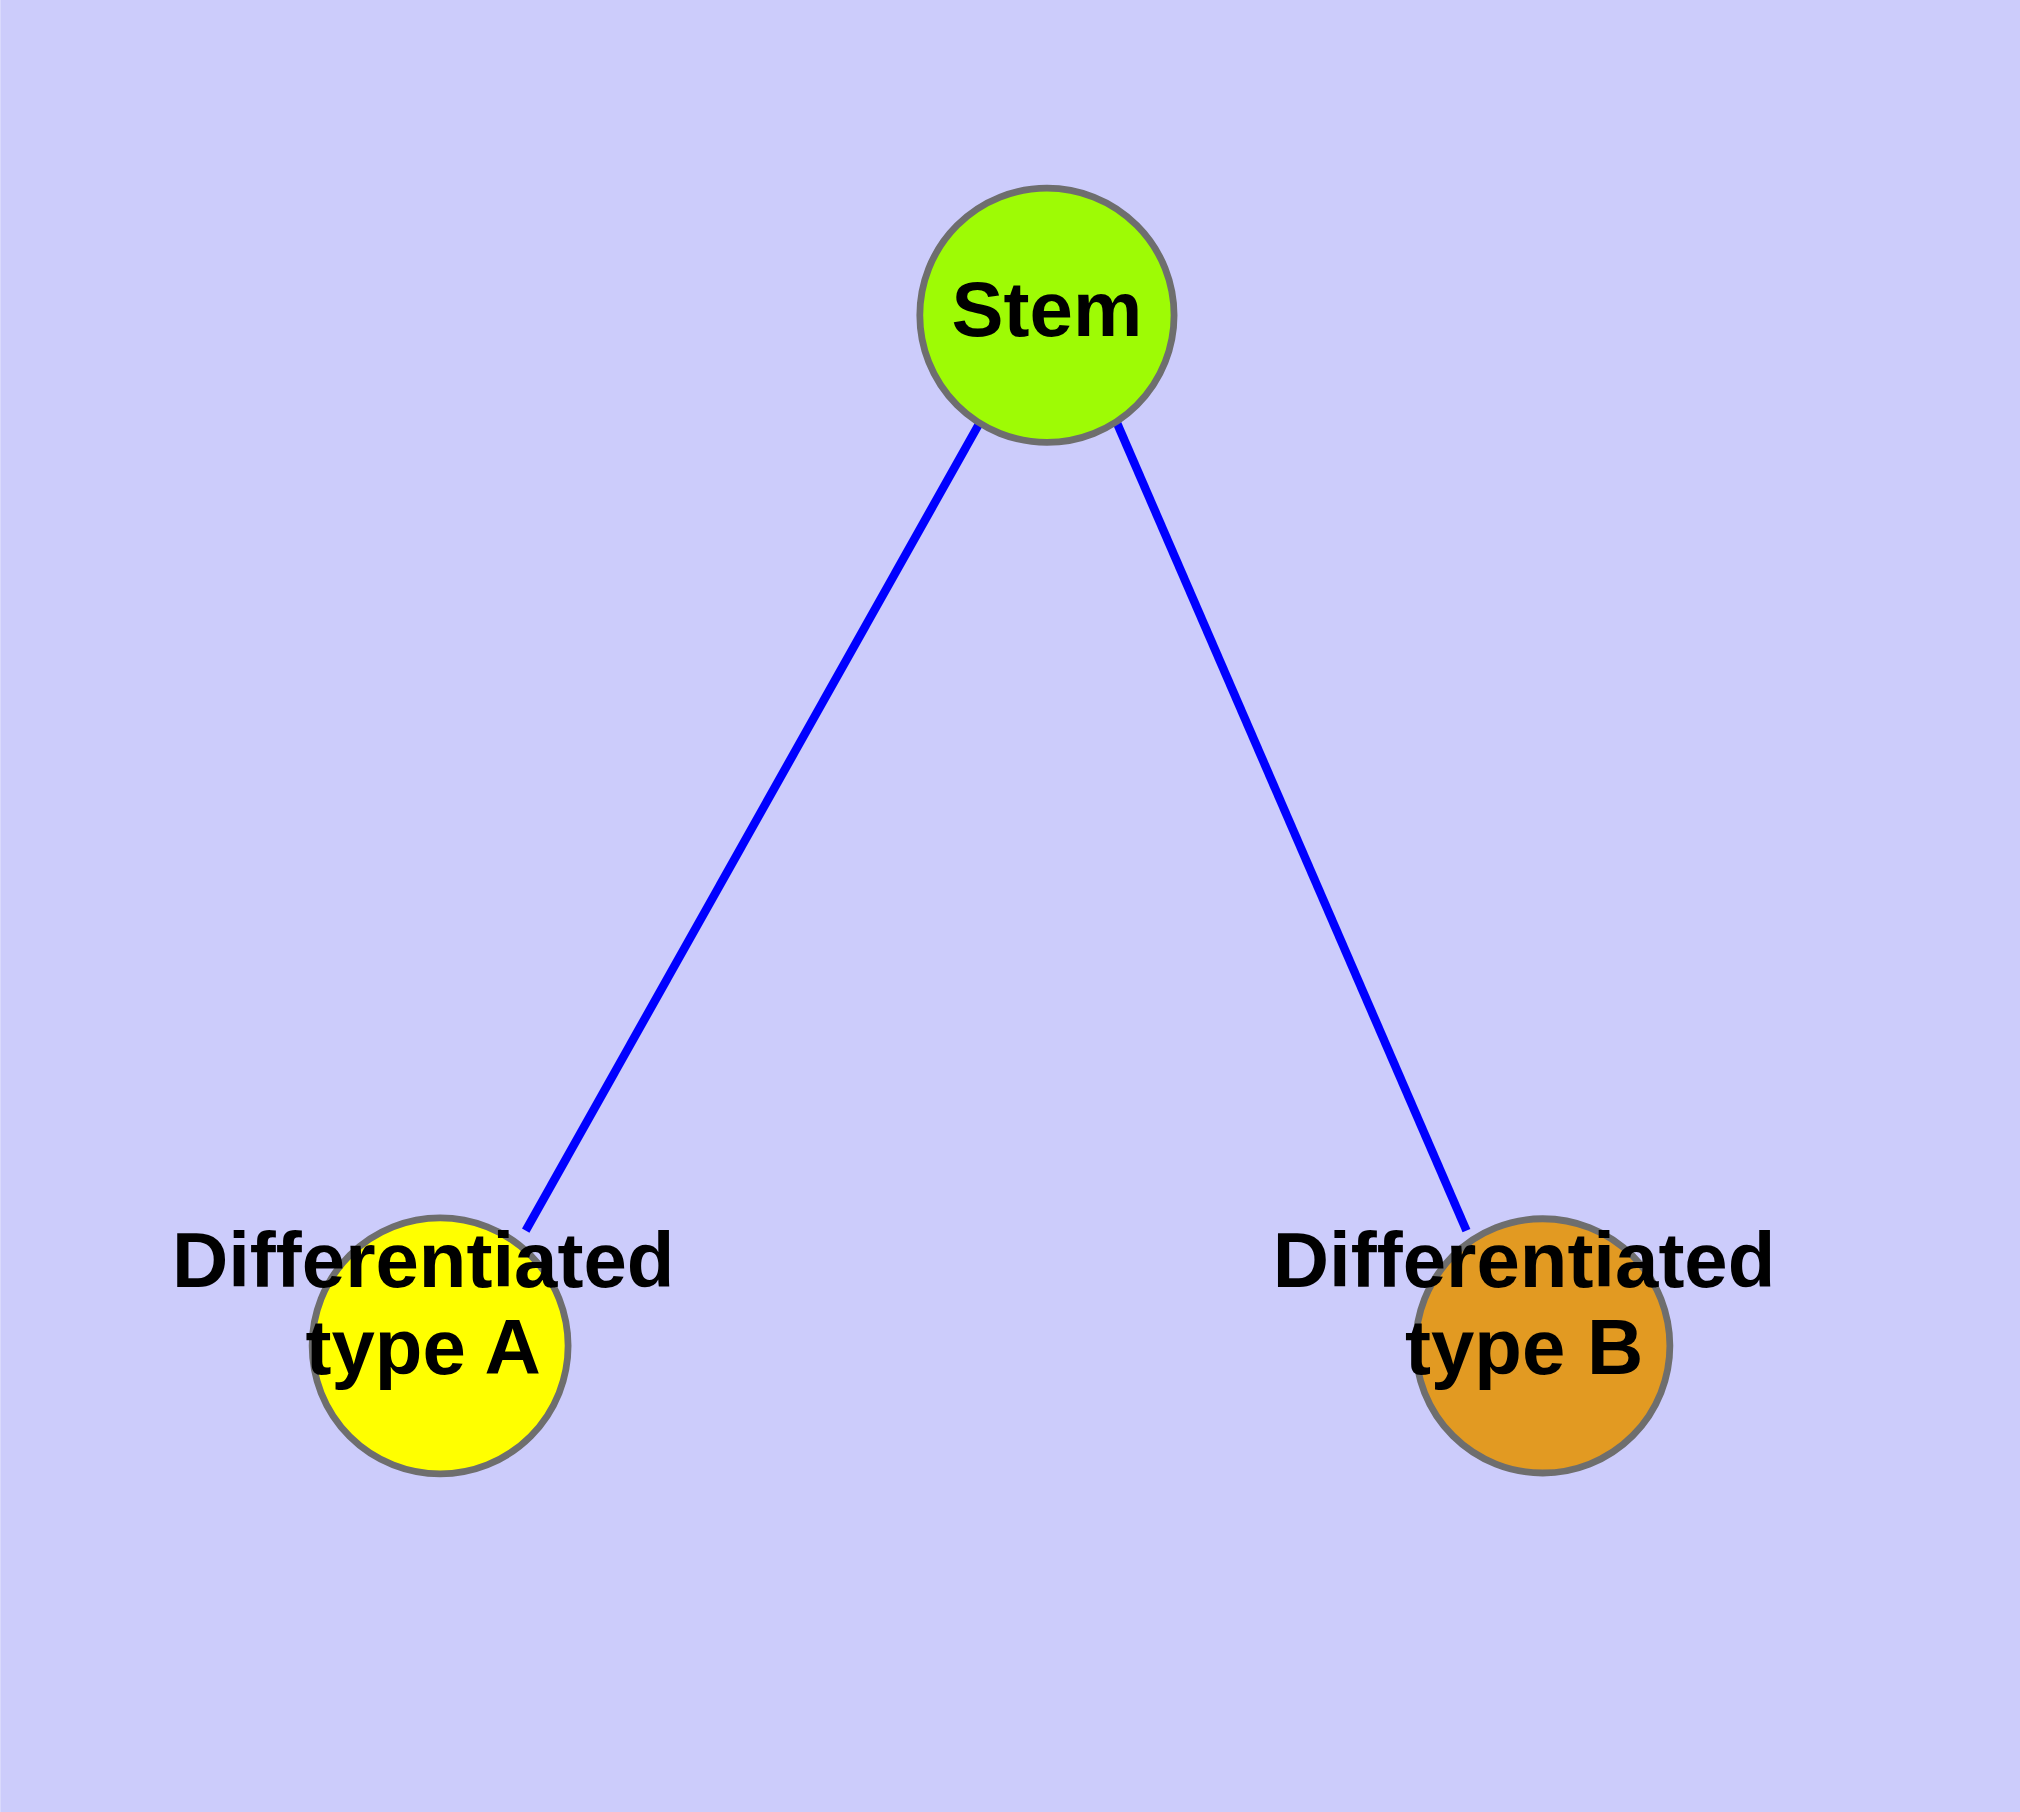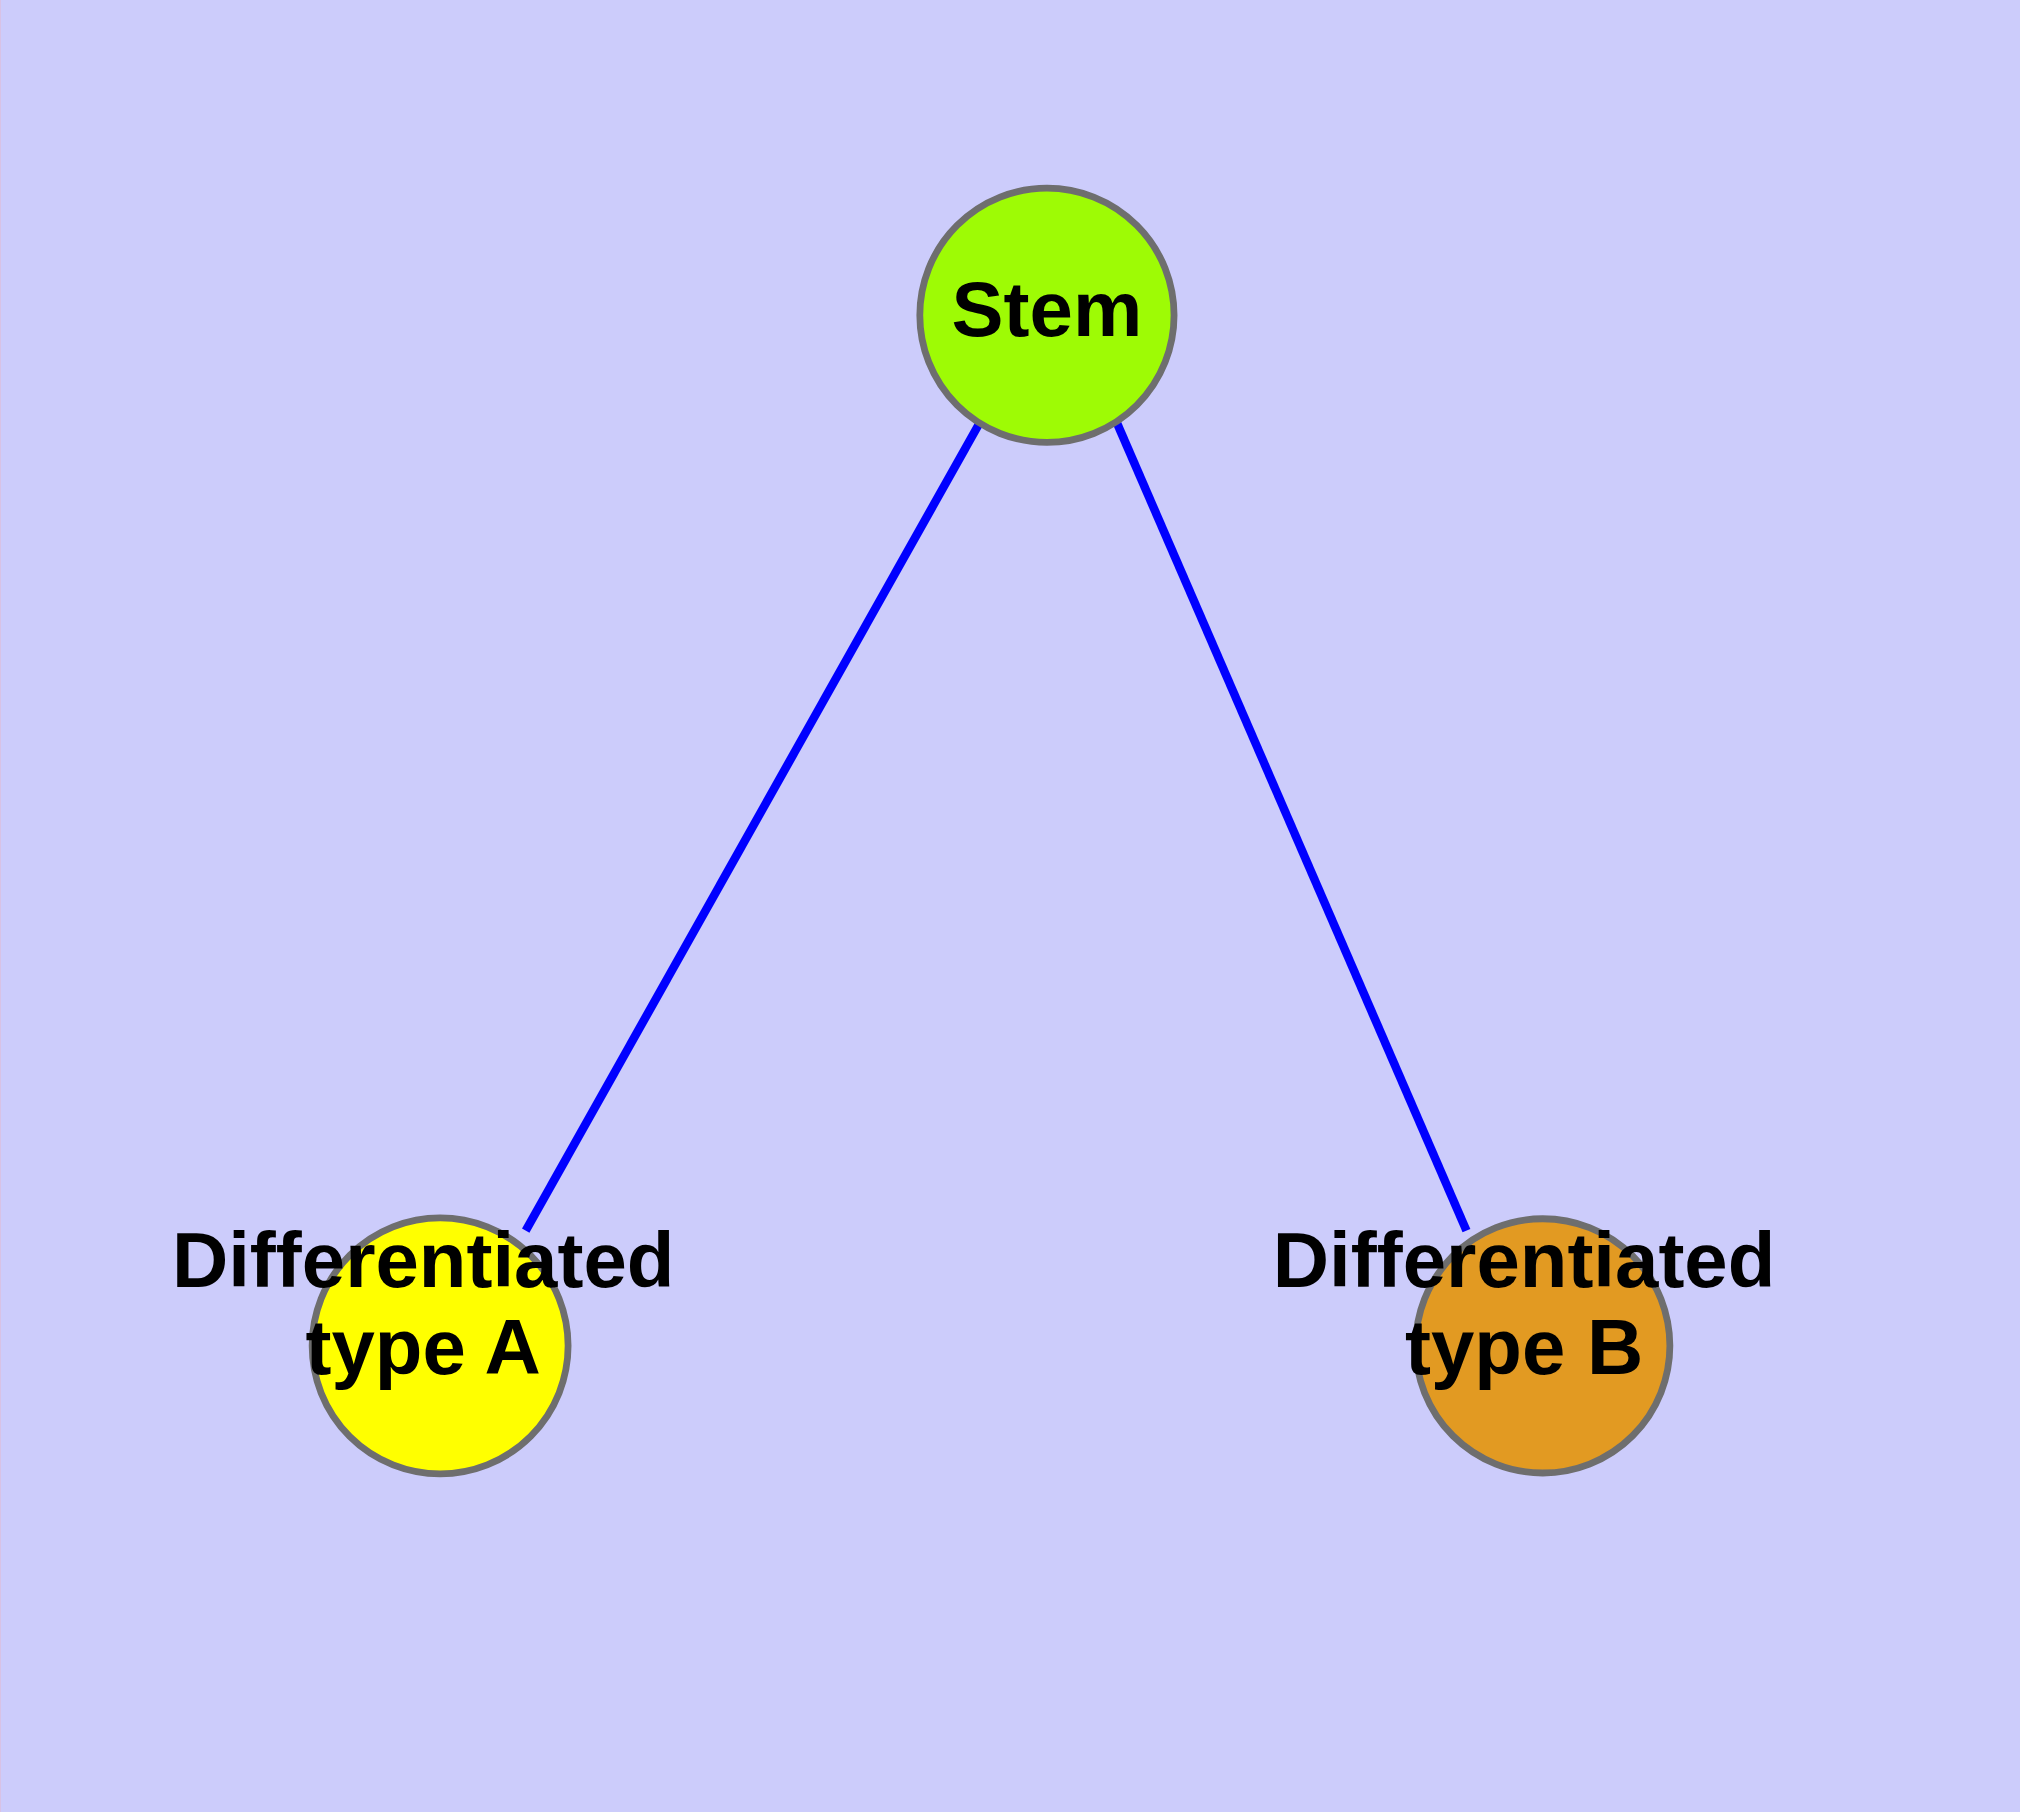--- a/index.html
+++ b/index.html
@@ -31,21 +31,21 @@
     font-weight: bold;
     fill: #000000;
     paint-order: normal;
     dominant-baseline: middle;
     text-anchor: middle;
   }
 </style>
 </head>
 <body style="background: rgb(204, 204, 251);">
 
-<div id="canvas" style="background: #fca5a5; width: 1963px; height: 1812px;">
+<div id="canvas" style="background: #ffffff; width: 1963px; height: 1812px;">
   <svg id="graph-svg" viewBox="0 0 2384 2138" xmlns="http://www.w3.org/2000/svg">
 
     <rect id="bg-rect" x="0" y="0" width="2384" height="2138" fill="#ccccfb"></rect>
 
     <g id="edges-group">
       <line id="edge-0" x1="1155" y1="500" x2="620" y2="1452" stroke="#0000ff" stroke-width="10" stroke-linecap="butt"></line>
       <line id="edge-1" x1="1318" y1="500" x2="1730" y2="1452" stroke="#0000ff" stroke-width="10" stroke-linecap="butt"></line>
     </g>
 
     <g id="nodes-group">

